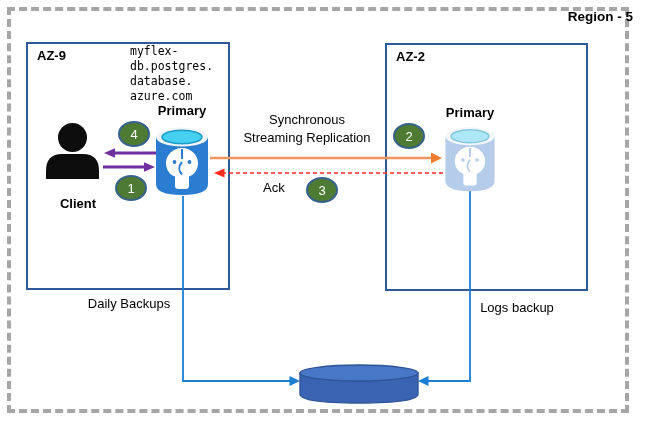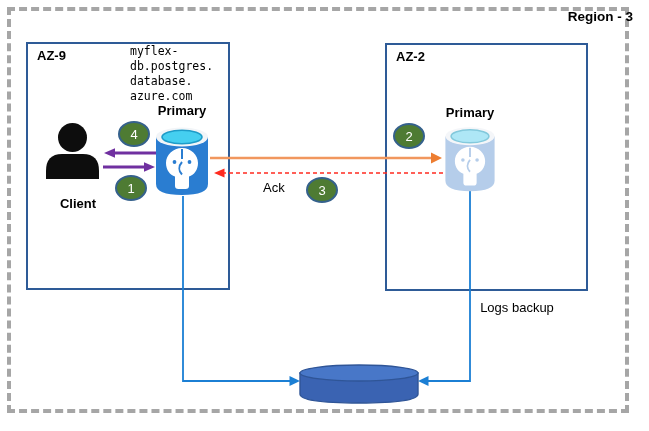--- a/index.html
+++ b/index.html
@@ -83,21 +83,21 @@
   .backup-cyl-top  { fill:#4877C8; stroke:#2F5597; stroke-width:1.4; }
 
   .person { fill:#0d0d0d; }
 </style>
 </head>
 <body>
 
 <div class="stage">
 
   <div class="region-border"></div>
-  <div class="lbl region-label">Region - 3</div>
+  <div class="lbl region-label">Region - 5</div>
 
   <div class="az-box az1"></div>
   <div class="lbl bold az1-label">AZ-9</div>
   <div class="az-box az2"></div>
   <div class="lbl bold az2-label">AZ-2</div>
 
   <svg class="overlay" width="649" height="431" viewBox="0 0 649 431">
 
     <line x1="156" y1="153" x2="114" y2="153" stroke="#7030A0" stroke-width="2.8"></line>
     <polygon points="104,153 115,148.2 115,157.8" fill="#7030A0"></polygon>
@@ -153,21 +153,24 @@
       <path class="ele-line" d="M18 14 C14.5 18 14.5 23 18 26.5"></path>
     </g>
   </svg>
   <div class="lbl bold ctr standby-label">Primary</div>
 
   <svg class="icon backup-icon-box" width="120" height="40" viewBox="0 0 120 40">
     <path class="backup-cyl-body" d="M1 9 L1 30 Q1 39 60 39 Q119 39 119 30 L119 9 Z"></path>
     <ellipse class="backup-cyl-top" cx="60" cy="9" rx="59" ry="8"></ellipse>
   </svg>
 
+  <div class="sync-label">Synchronous
+Streaming Replication</div>
   <div class="lbl ack-label">Ack</div>
+  <div class="lbl ctr daily-label">Daily Backups</div>
   <div class="lbl ctr logs-label">Logs backup</div>
 
   <div class="badge badge1">1</div>
   <div class="badge badge2">2</div>
   <div class="badge badge3">3</div>
   <div class="badge badge4">4</div>
 
 </div>
 
 </body></html>

